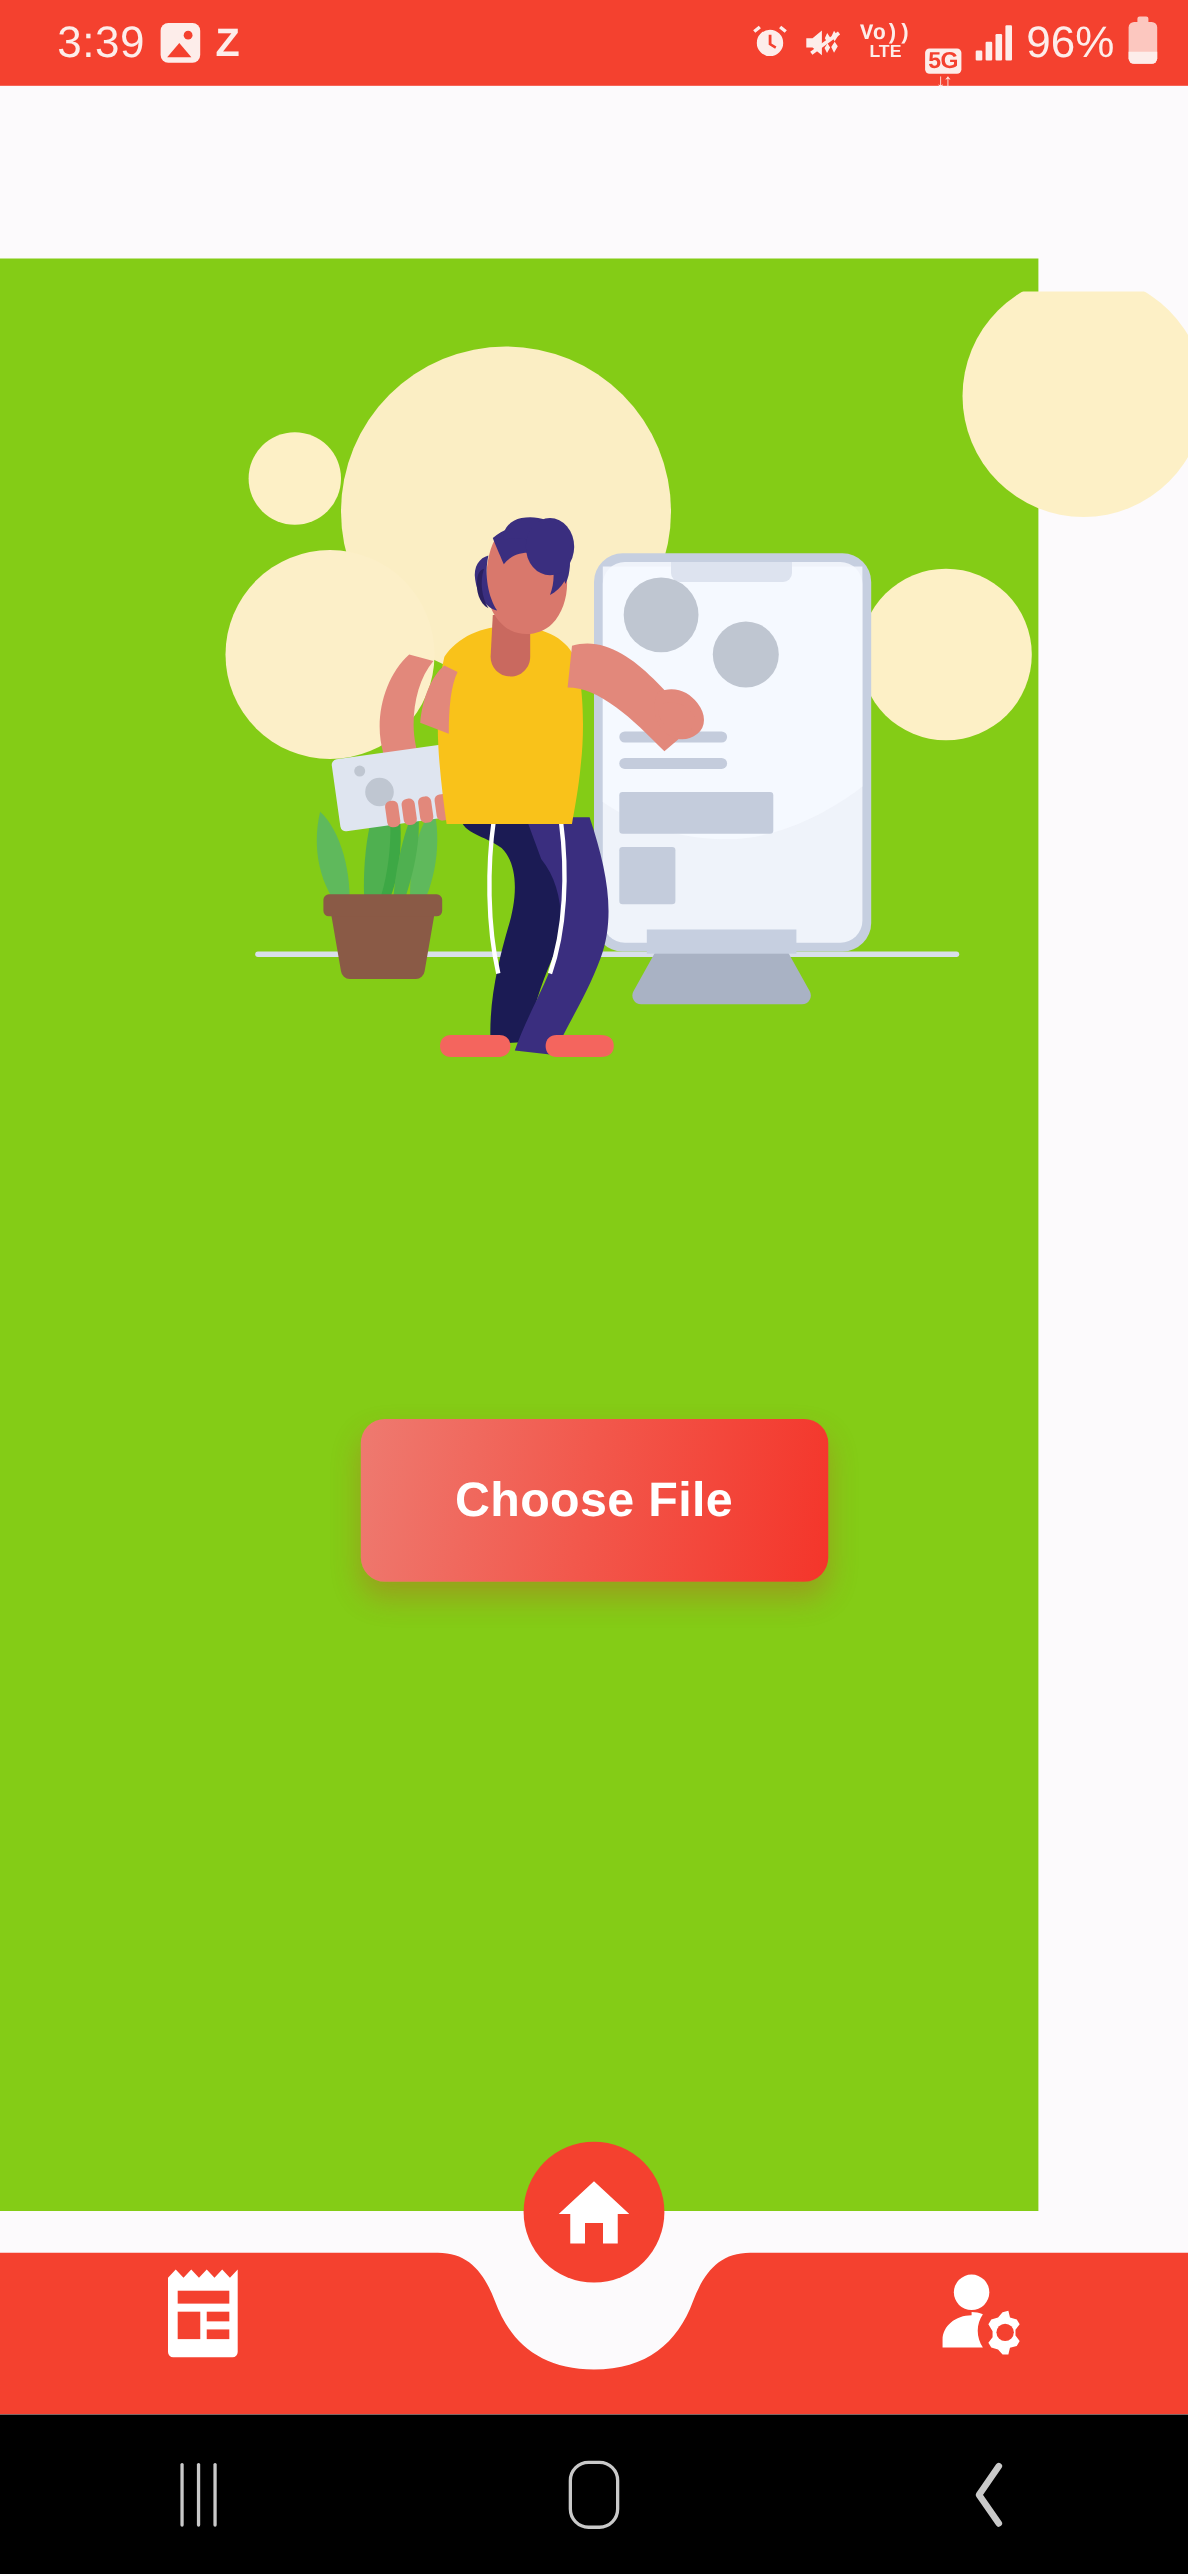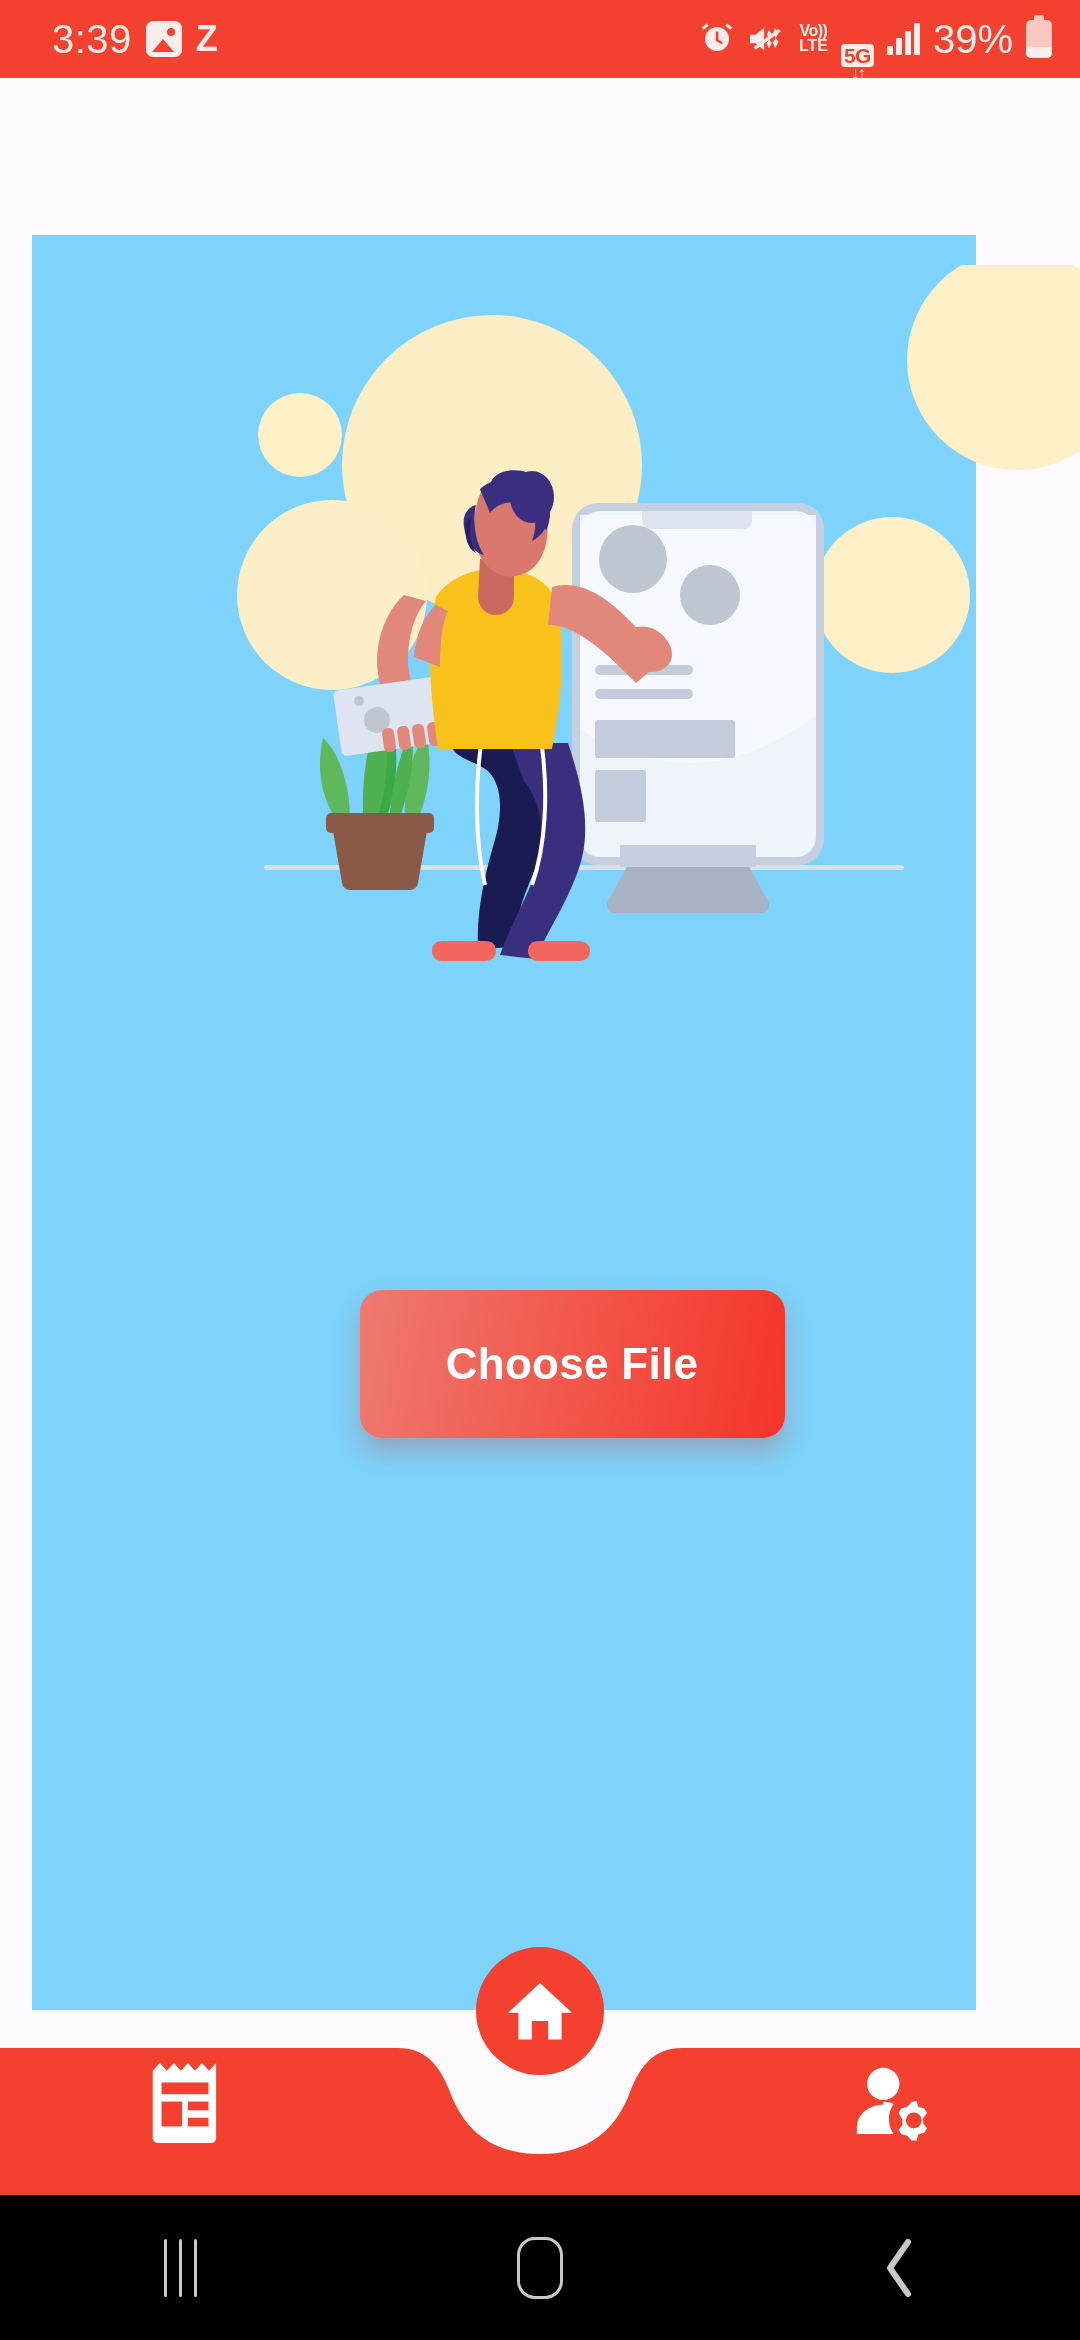--- a/index.html
+++ b/index.html
@@ -23,21 +23,21 @@
   .ic{ display:block; }
 
   
   .ic-photo{ width:36px; height:36px; border-radius:7px; background:#FDEDEA; position:relative; overflow:hidden; }
   .ic-photo::before{ content:""; position:absolute; left:6px; bottom:5px; width:0;height:0;
      border-left:11px solid transparent; border-right:11px solid transparent; border-bottom:13px solid #F4412F;}
   .ic-photo::after{ content:""; position:absolute; right:7px; top:7px; width:8px;height:8px;border-radius:50%;background:#F4412F;}
   .ic-z{ font-size:36px; font-weight:700; color:#FDEDEA; line-height:1; font-family:"Liberation Sans",sans-serif;}
 
   .volte{ display:flex; flex-direction:column; align-items:center; line-height:.92; color:#FDEDEA; }
-  .volte b{ font-size:16px; font-weight:700; letter-spacing:-.5px;}
+  .volte b{ font-size:20px; font-weight:700; letter-spacing:-.5px;font-family:Liberation Mono, monospace;}
   .volte span{ font-size:16px; font-weight:700;text-align:right;}
 
   .fiveg{ display:flex; flex-direction:column; align-items:center; line-height:1; }
   .fiveg .bx{ font-size:21px;font-weight:700;color:#F4412F;background:#FDEDEA;
       border-radius:4px; padding:1px 3px; letter-spacing:-.5px;margin-top:48px;}
   .fiveg .ar{ font-size:17px; color:#FDEDEA; margin-top:-2px; letter-spacing:-2px;}
 
   .bars{ display:flex; align-items:flex-end; gap:3px; height:32px;}
   .bars i{ display:block; width:6px; background:#FDEDEA; border-radius:1px;}
   .bars i:nth-child(1){height:9px;} .bars i:nth-child(2){height:17px;}
@@ -51,21 +51,21 @@
   .app-bar{
     position:absolute; top:78px; left:0; width:1080px; height:157px;
     background:#F4412F; display:flex; align-items:center; padding:0 40px 0 48px;
   }
   .hamburger{ width:56px; height:44px; display:flex; flex-direction:column; justify-content:space-between; cursor:pointer;}
   .hamburger span{ display:block; height:7px; background:#FFF; border-radius:1px;}
   .app-title{ margin-left:50px; font-size:54px; font-weight:700; color:#FFF; letter-spacing:.3px;}
   .bell{ margin-left:auto; width:70px; height:76px; position:relative; cursor:pointer;}
 
   
-  .content{ position:absolute; top:235px; left:0; width:944px; height:1775px; background:#7dd3fc;margin-left:32px; }
+  .content{ position:absolute; top:235px; left:0; width:944px; height:1775px; background:#84cc16; }
 
   .illus-wrap{ position:absolute; top:30px; left:0; width:1080px; height:700px; }
 
   .cta-wrap{ position:absolute; top:1055px; left:0; width:1080px; text-align:center; }
   .choose-btn{
     display:inline-block; width:425px; height:148px; line-height:148px;
     border-radius:22px; border:none; cursor:pointer;
     background:linear-gradient(100deg,#EE7A70 0%,#F2584C 48%,#F4352A 100%);
     color:#FFF; font-size:44px; font-weight:700; letter-spacing:.3px;
     font-family:"Liberation Sans",sans-serif;
@@ -131,21 +131,21 @@
         <div class="bx">5G</div>
         <div class="ar">↓↑</div>
       </div>
 
       <div class="bars">
           <i></i>
           <i></i>
           <i></i>
           <i></i>
         </div>
-      <div class="sb-batt-text">39%</div>
+      <div class="sb-batt-text">96%</div>
       <div class="batt"></div>
     </div>
   </div>
 
 
   <div class="content">
 
     <div class="illus-wrap">
       <svg width="1080" height="700" viewBox="0 0 1080 700">
 

